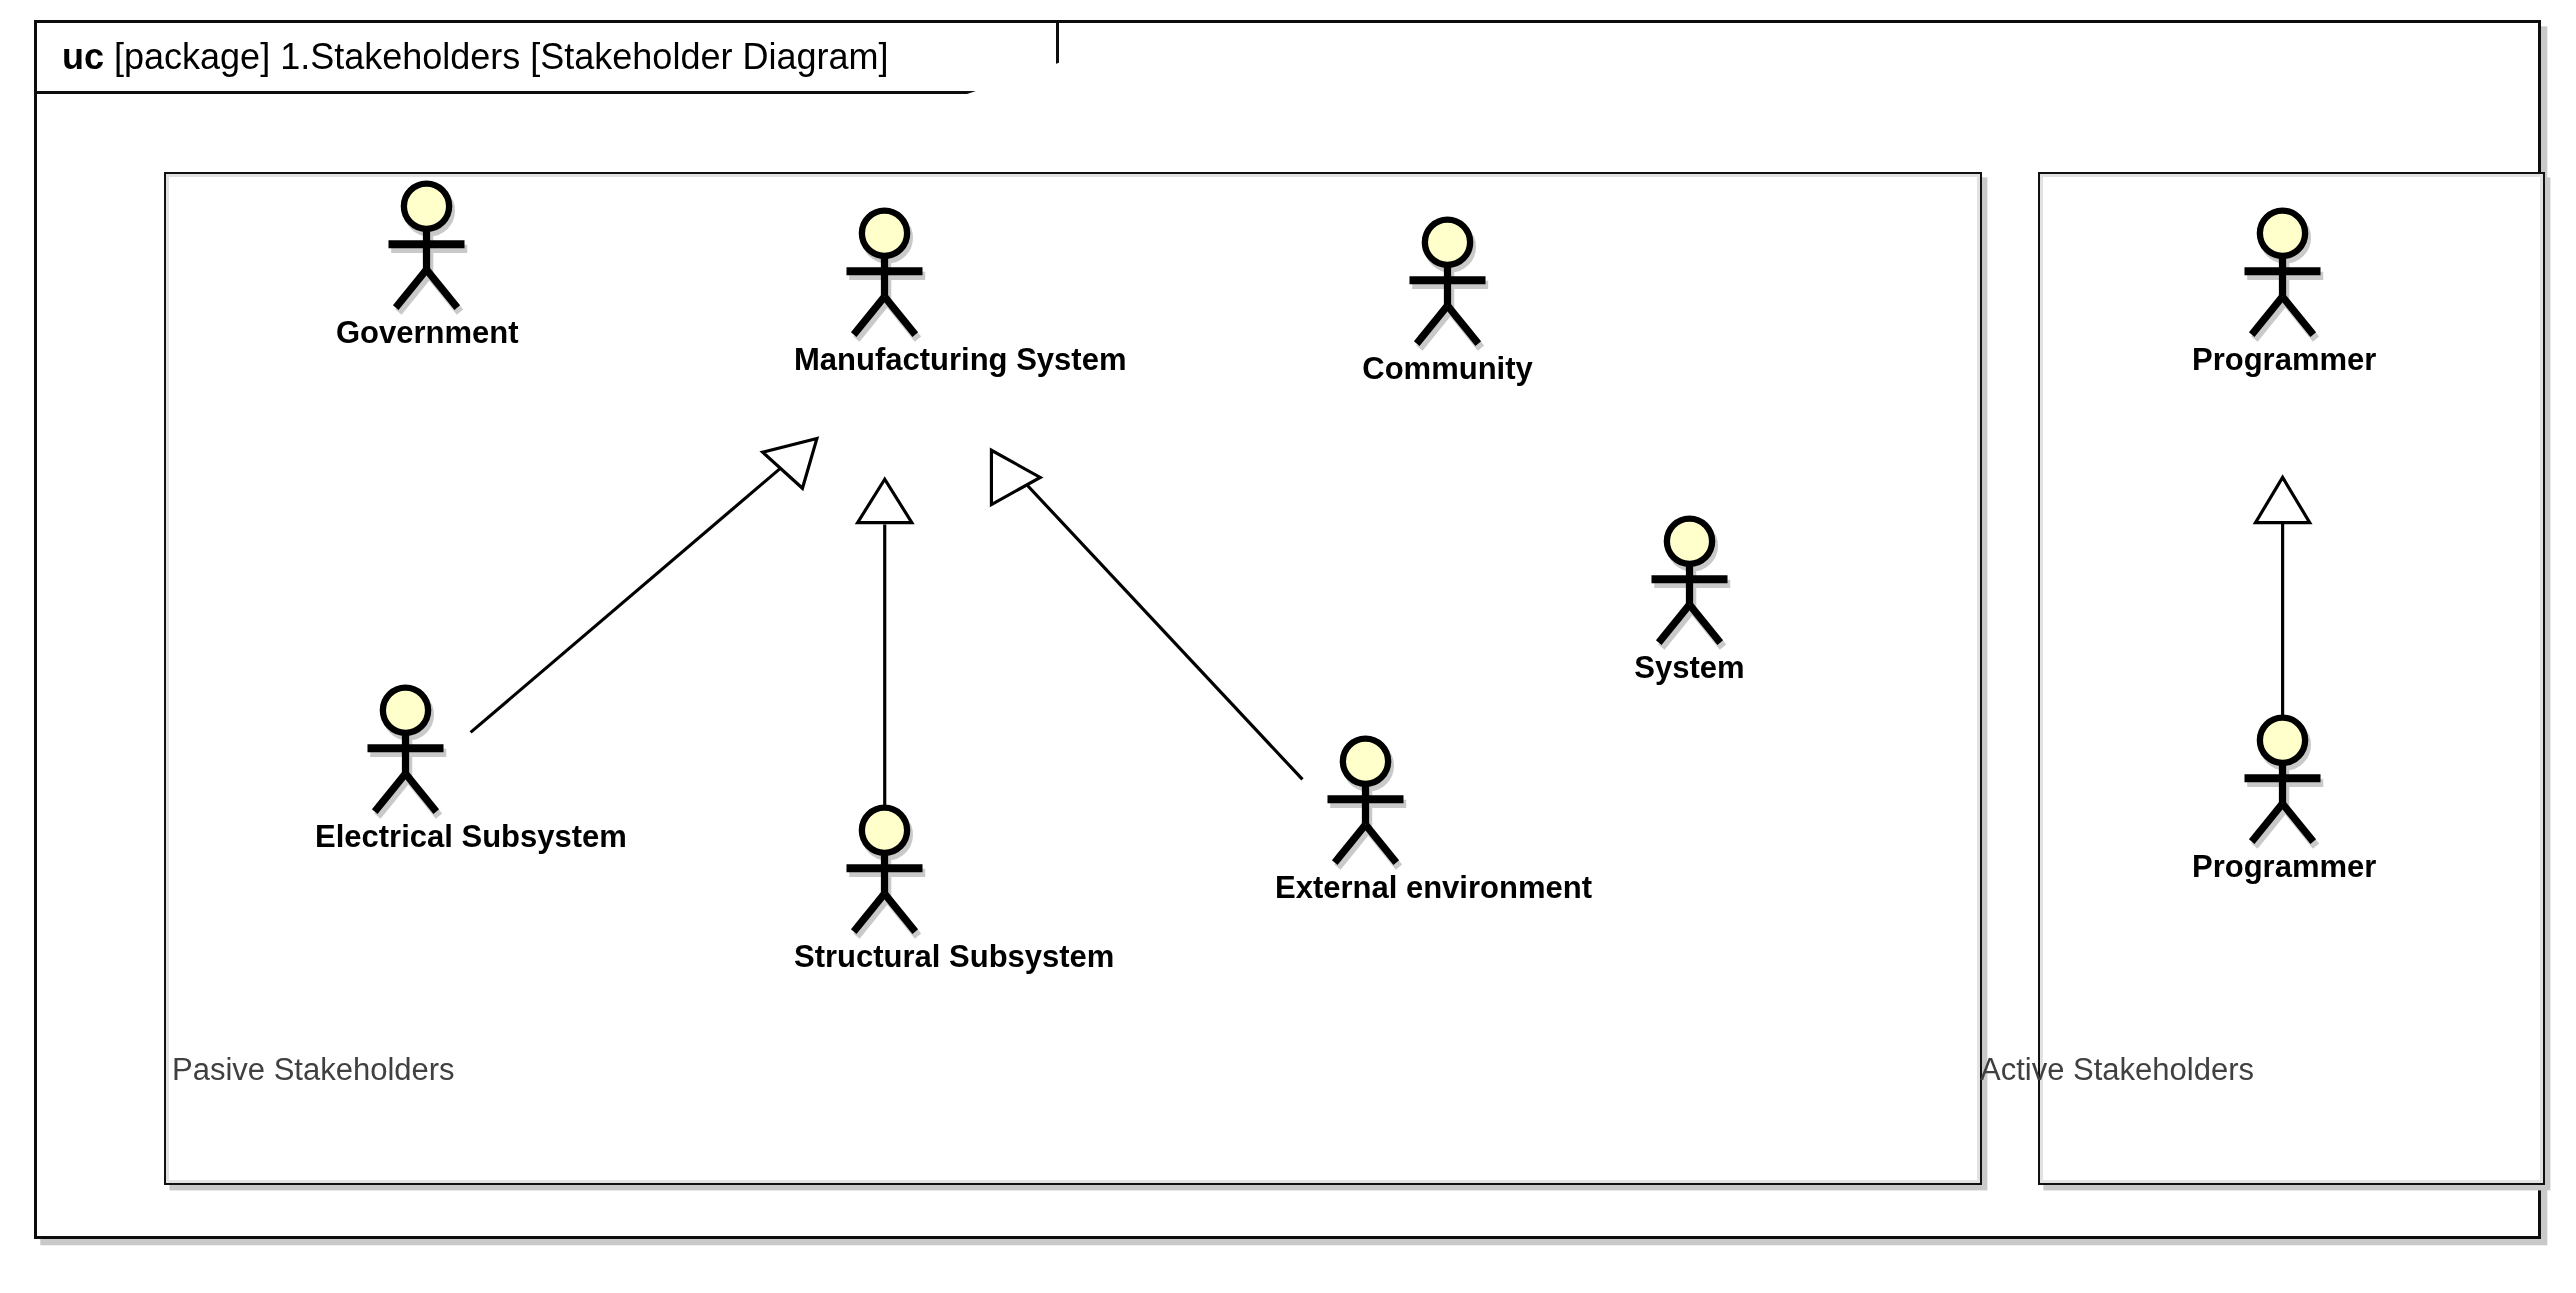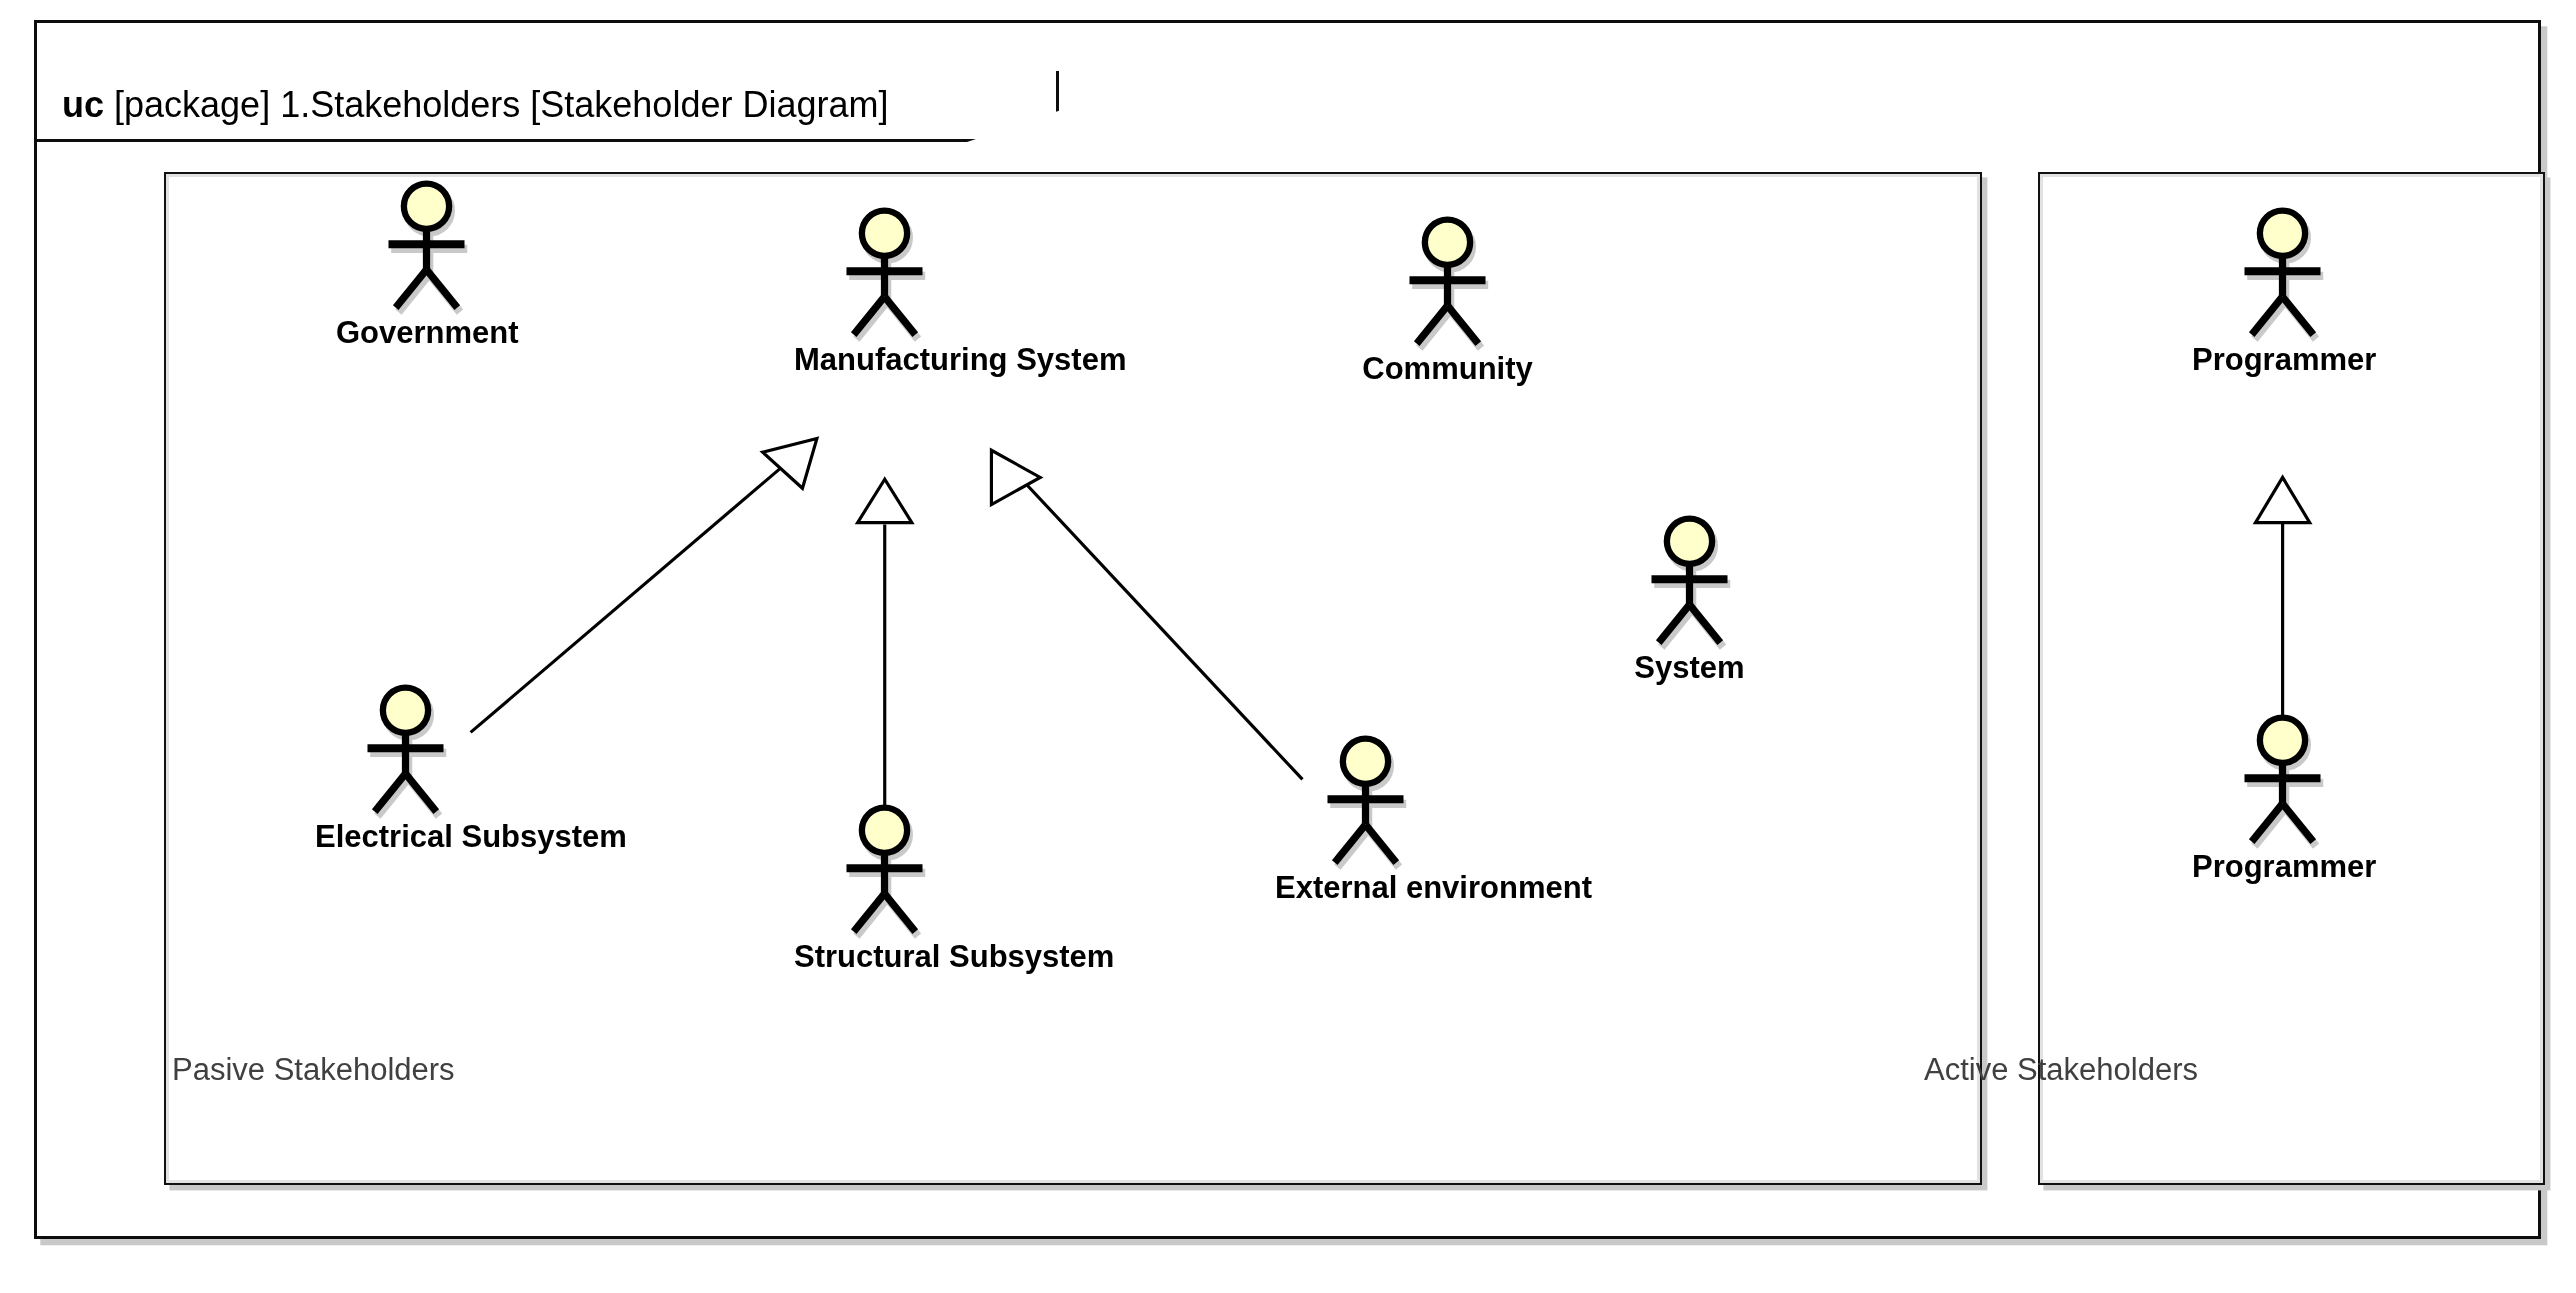--- a/index.html
+++ b/index.html
@@ -26,21 +26,20 @@
   #frame-tab{
     position:absolute;
     left:0; top:0;
     width:1022px; height:71px;
     background:#ffffff;
     box-sizing:border-box;
     border-right:3.6px solid #0d0d0d;
     border-bottom:3.6px solid #0d0d0d;
     -webkit-clip-path:polygon(0 0, 100% 0, 100% 56%, 91% 100%, 0 100%);
     clip-path:polygon(0 0, 100% 0, 100% 56%, 91% 100%, 0 100%);
-    margin-top:48px;
   }
   #frame-title{
     position:absolute;
     left:25px; top:12.7px;
     font-size:36px;
     color:#000;
     white-space:nowrap;
     letter-spacing:0px;
   }
   #frame-title .kw{font-weight:bold;}
@@ -64,21 +63,21 @@
   #panel-active { left:2001px; top:149px; width:507px;  height:1013px; }
 
   .panel-note{
     position:absolute;
     font-size:31px;
     color:#404040;
     white-space:nowrap;
     z-index:6;
   }
   #note-passive{ left:172px; top:1052px; }
-  #note-active { left:1924px; top:1052px; }
+  #note-active { left:1980px; top:1052px; }
 
   
   .actor{
     position:absolute;
     width:181px;
     text-align:center;
     z-index:5;
   }
   .actor .figure{
     position:relative;

